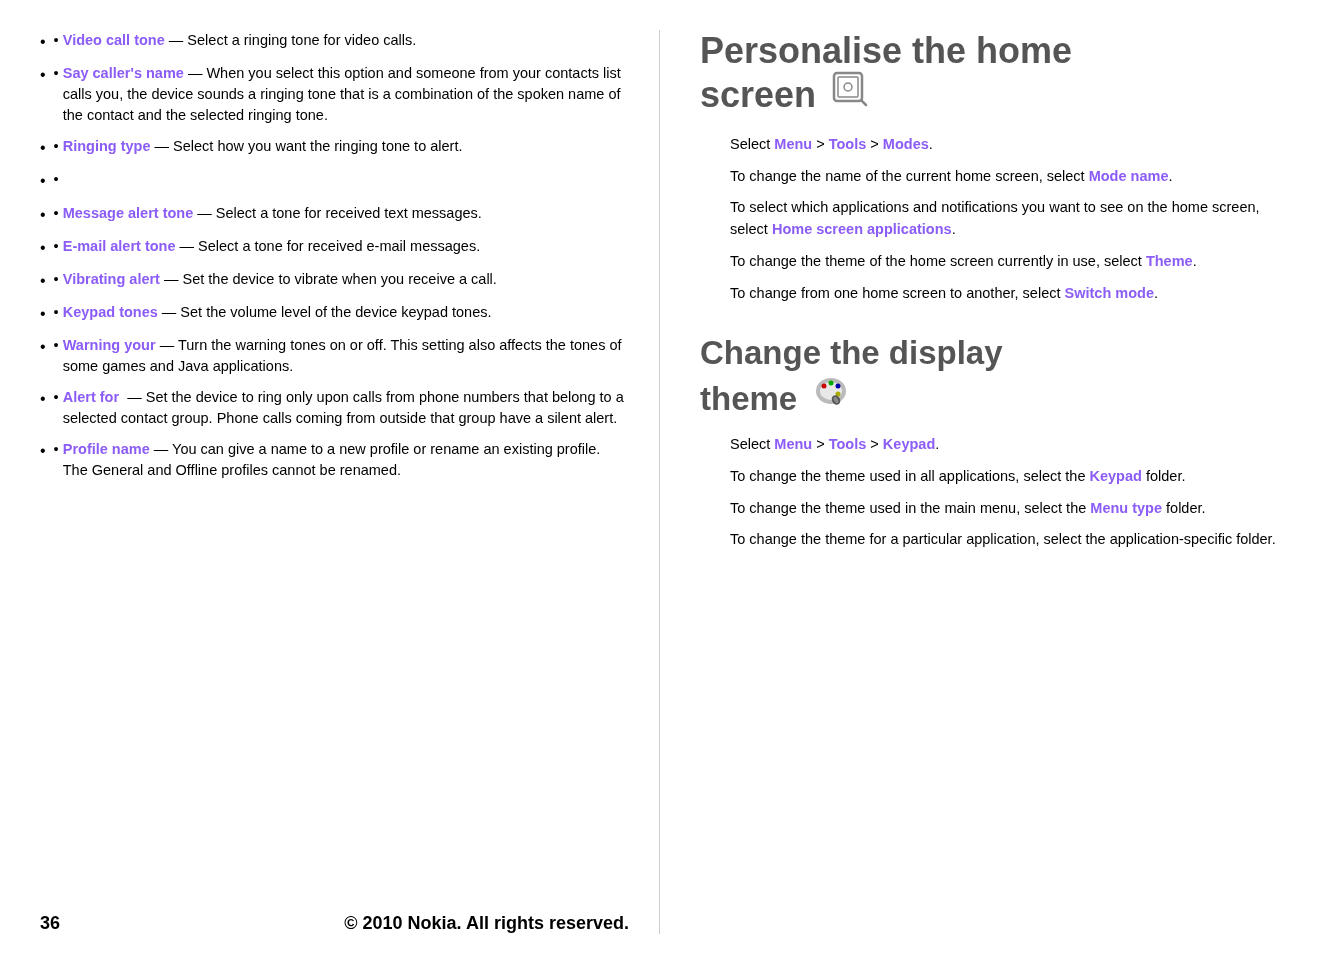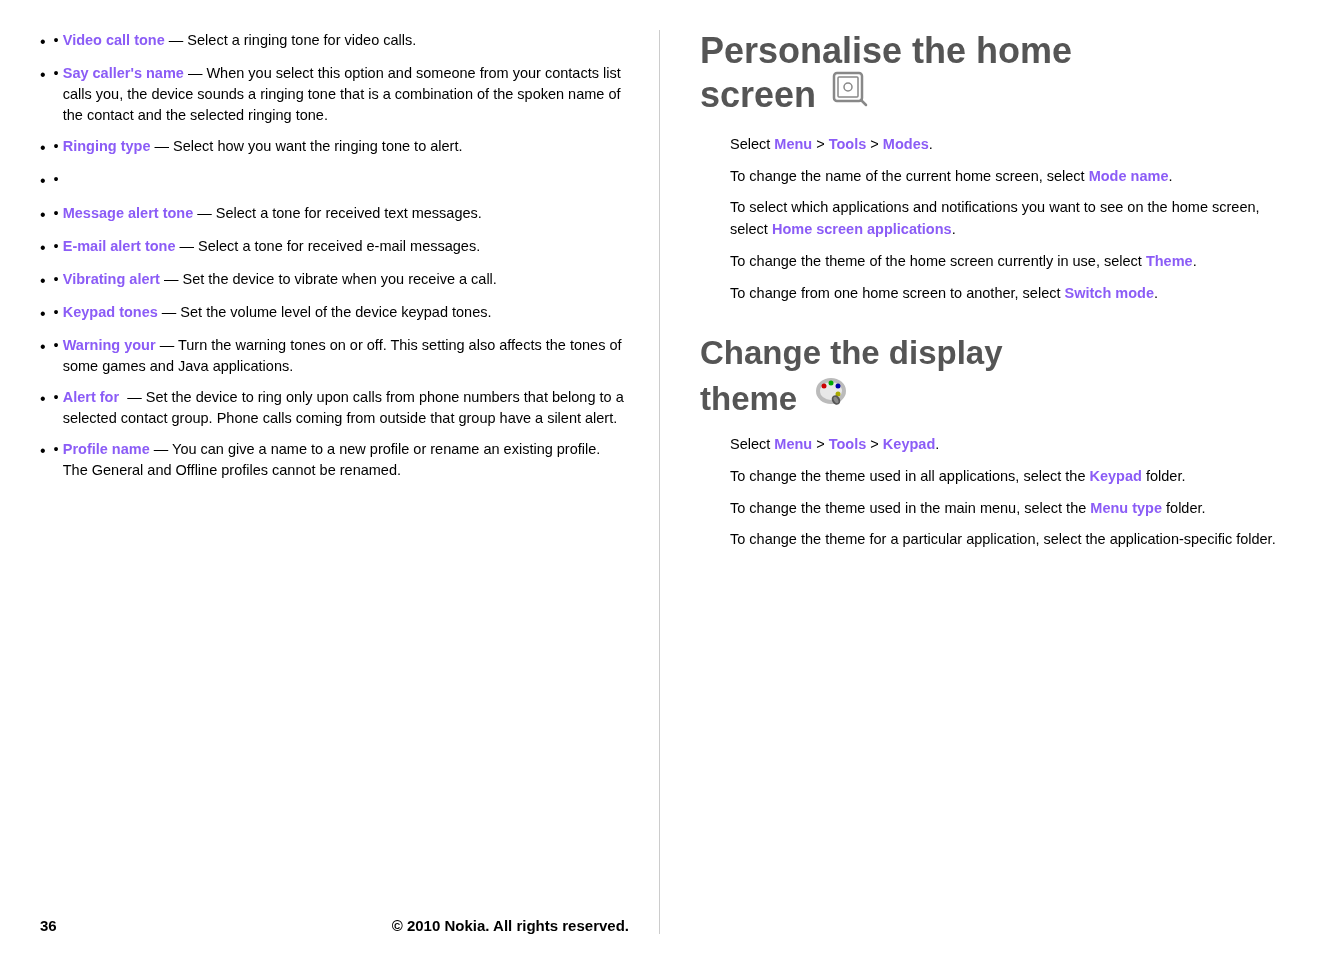--- a/index.html
+++ b/index.html
@@ -46,21 +46,21 @@
       margin-top: 0px;
     }
     .link {
       color: #8b5cf6;
       font-weight: bold;
     }
     .page-footer {
       margin-top: auto;
       display: flex;
       justify-content: space-between;
-      font-size: 15px;
+      font-size: 18px;
       font-weight: bold;
       padding-top: 10px;
     }
     
     .right-col {
       flex: 1;
       padding-left: 40px;
       display: flex;
       flex-direction: column;
     }

